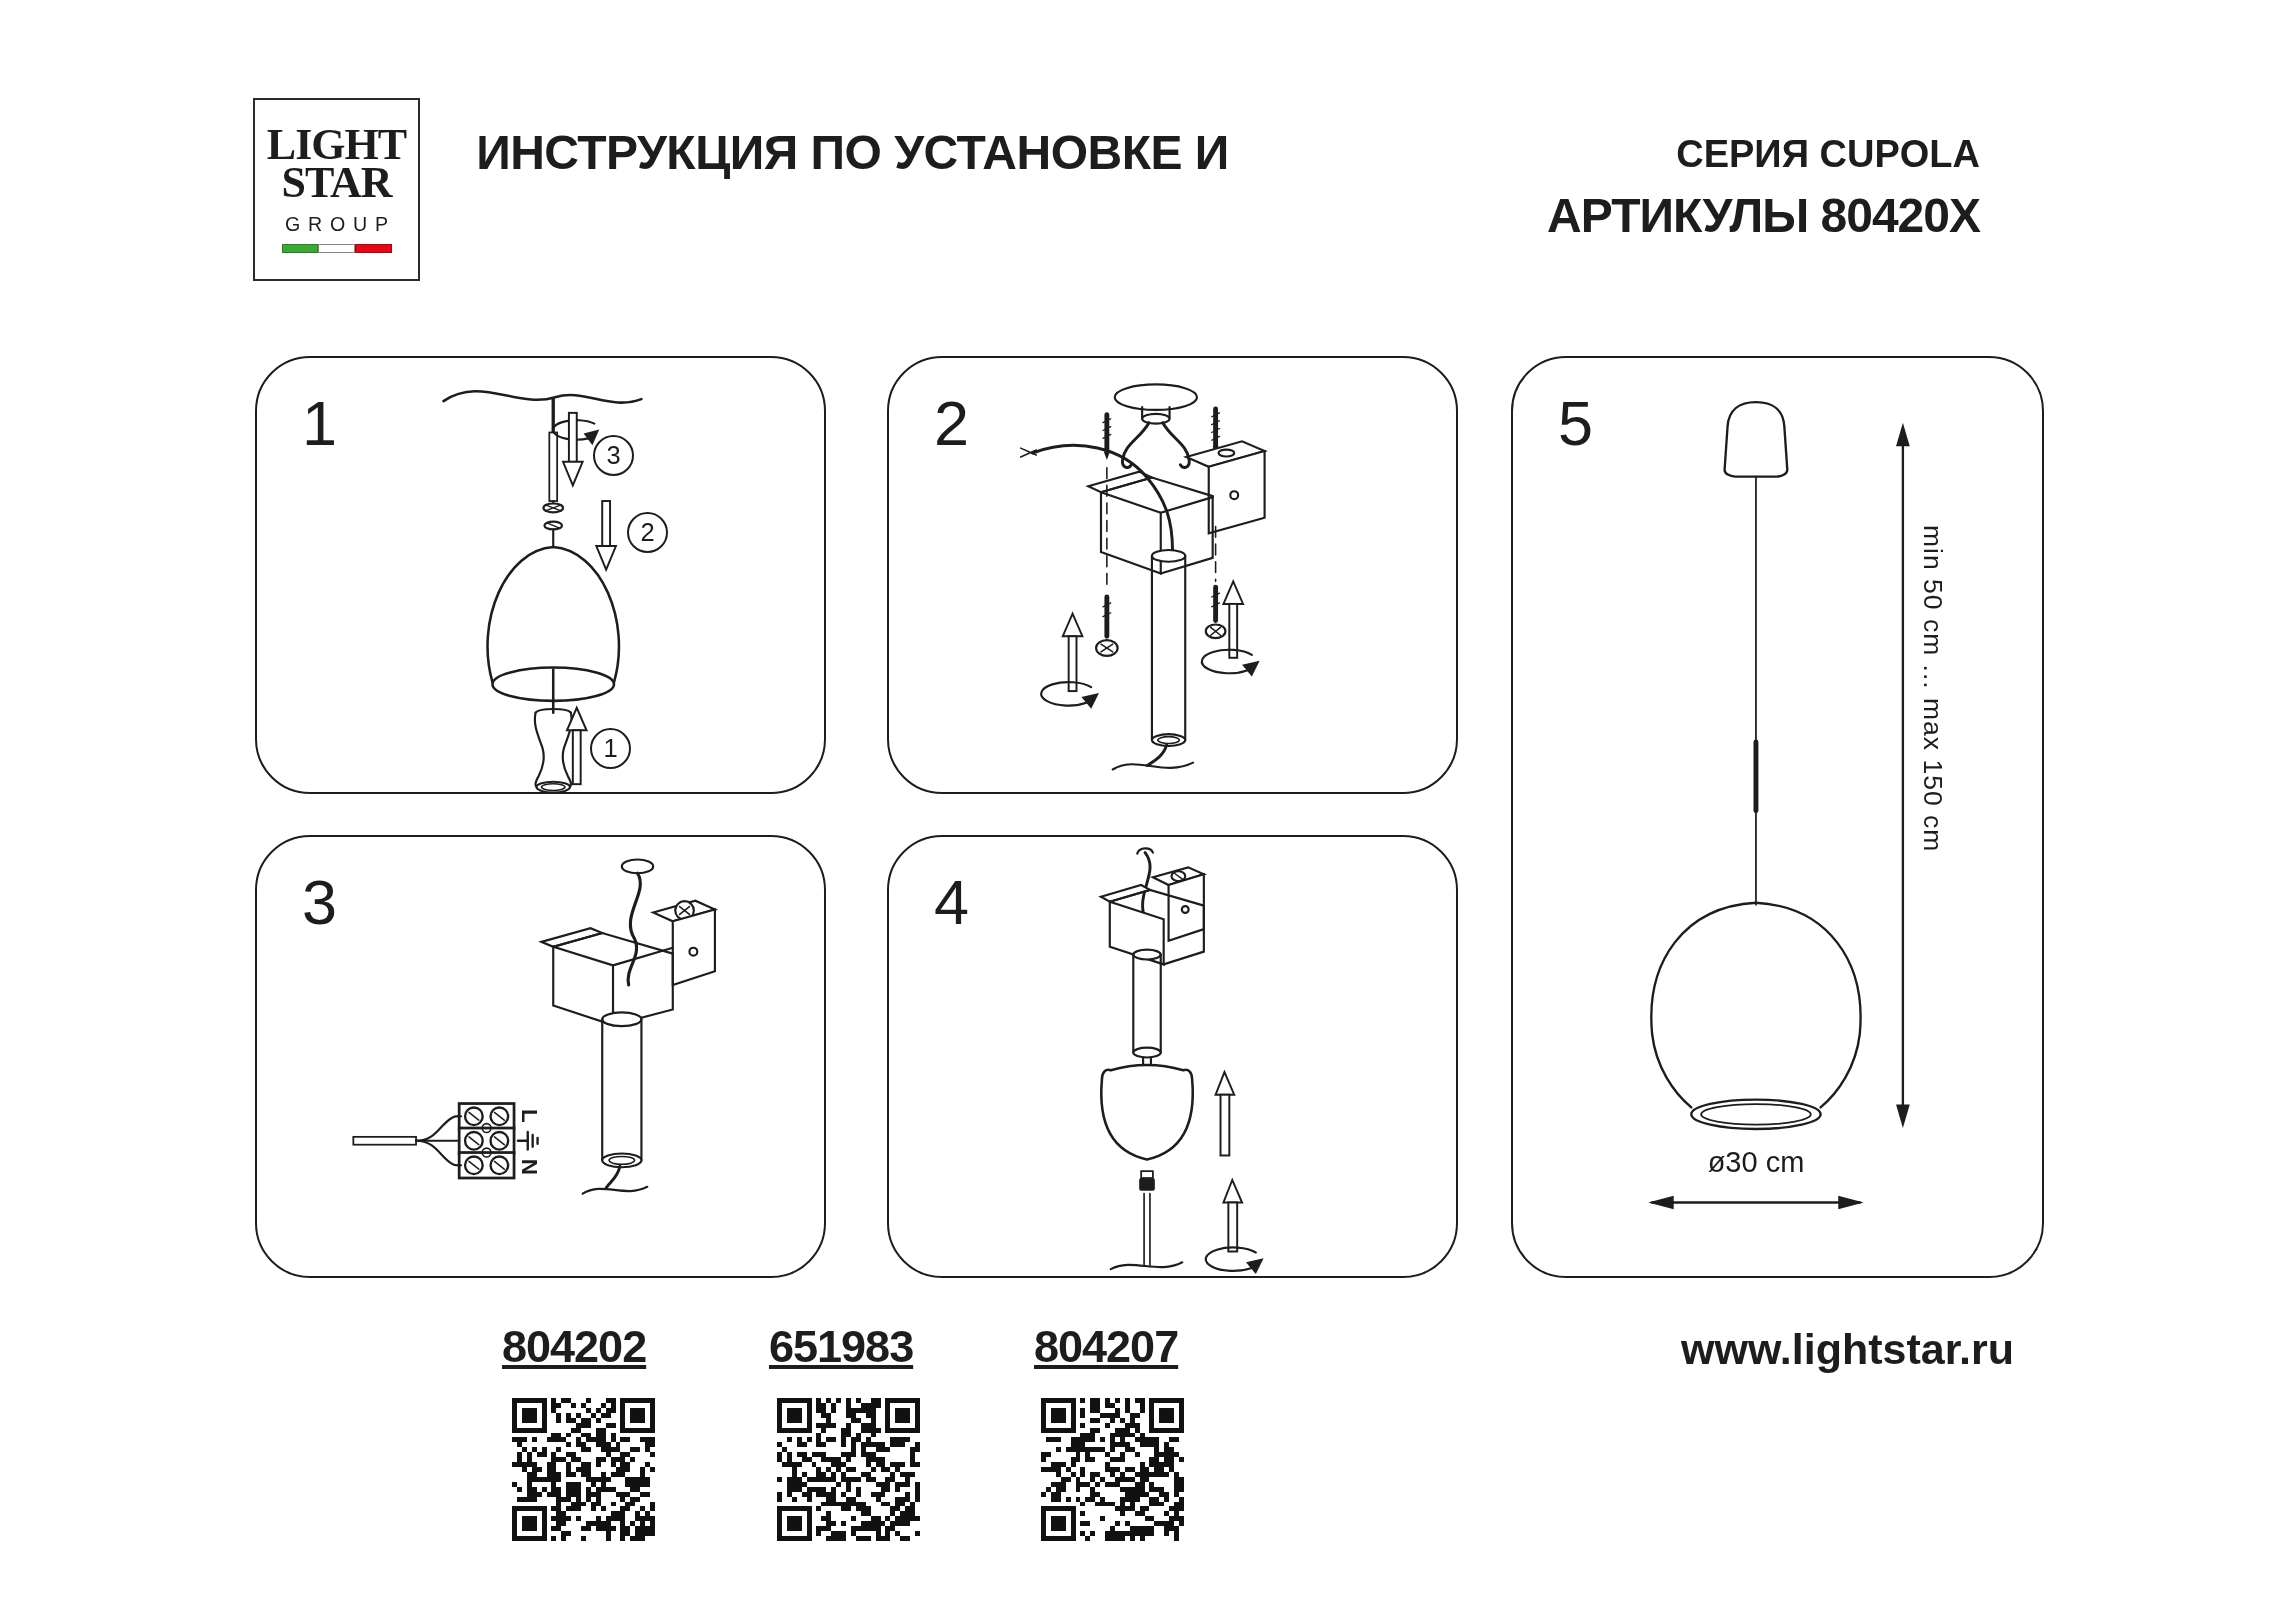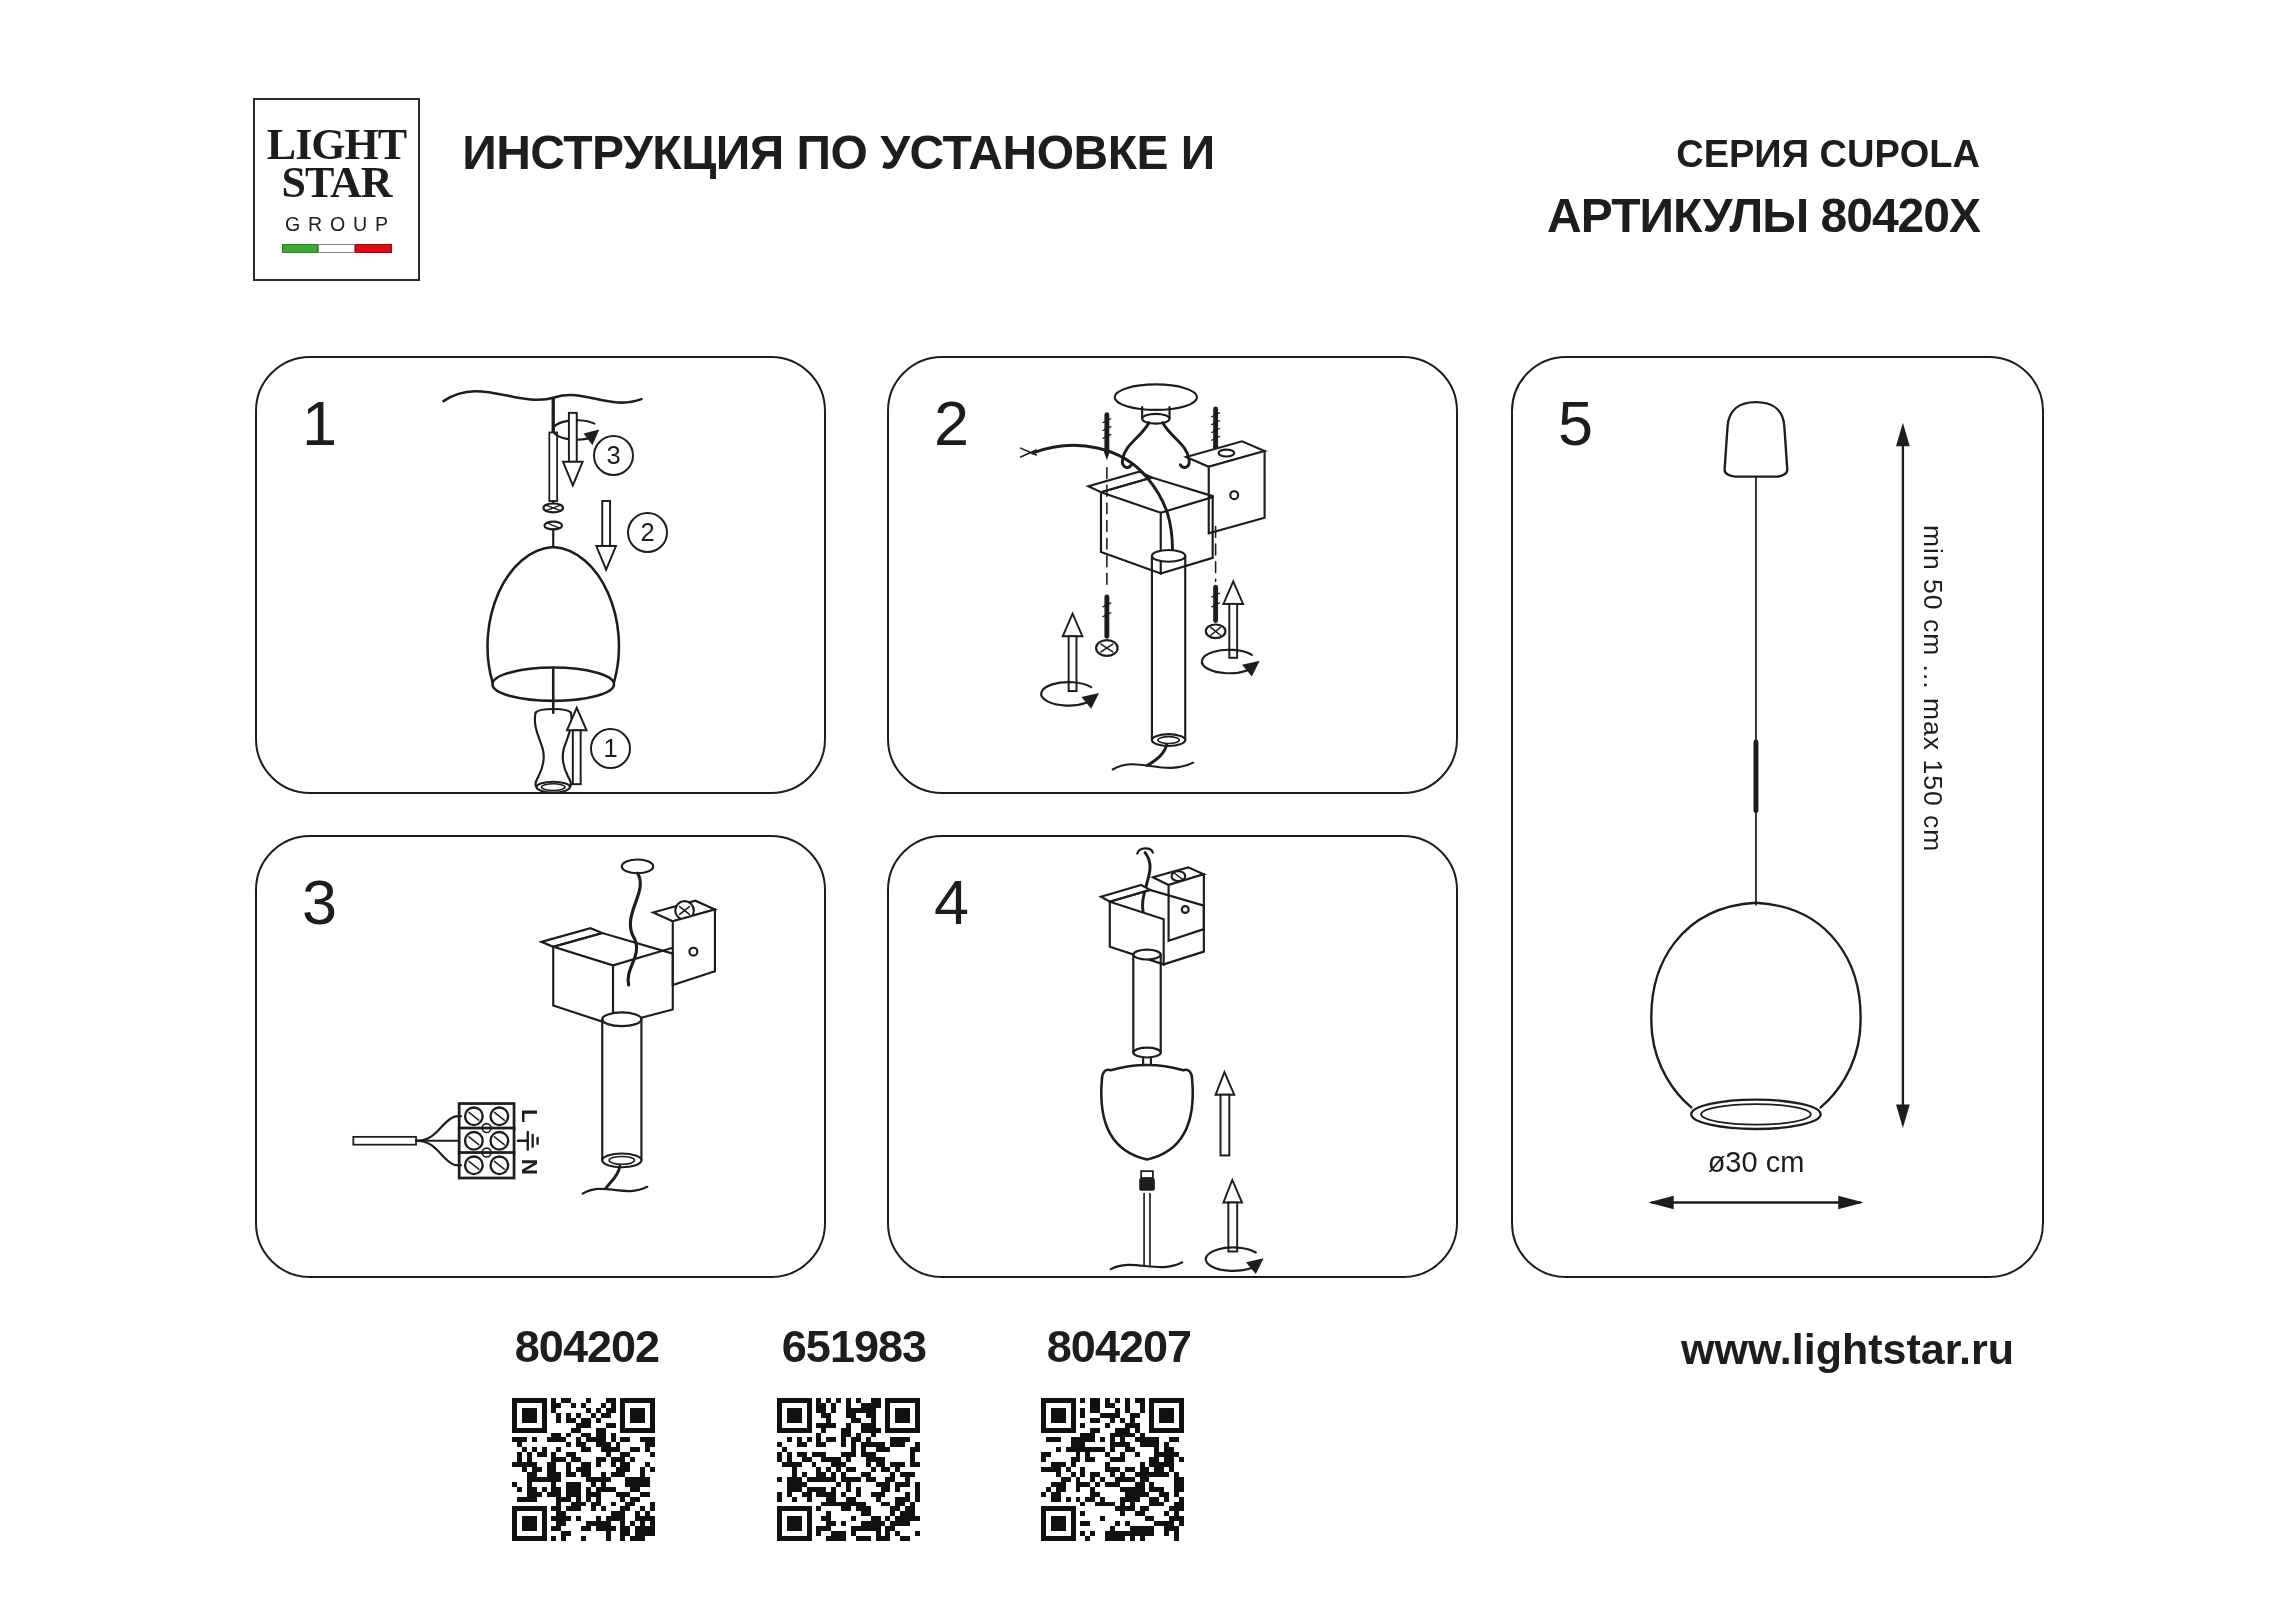--- a/index.html
+++ b/index.html
@@ -9,39 +9,39 @@
   .logo-box{position:absolute;left:253px;top:98px;width:163px;height:179px;
             border:2px solid #2b2b2b;background:#fff;text-align:center;}
   .logo-light{font-family:"Liberation Serif",serif;font-weight:700;font-size:44px;
               line-height:37px;letter-spacing:-1px;margin-top:25.5px;}
   .logo-star{font-family:"Liberation Serif",serif;font-weight:700;font-size:44px;
              line-height:39px;letter-spacing:-1px;}
   .logo-group{font-size:19.6px;letter-spacing:7.8px;margin-top:11px;margin-left:7.8px;font-weight:400;}
   .logo-flag{width:110px;height:8.8px;margin:8.8px auto 0;display:flex;}
   .logo-flag span{flex:1;border:1px solid #8a8a8a;}
   
-  .main-title{position:absolute;left:407px;top:125px;width:863px;text-align:center;
+  .main-title{position:absolute;left:421px;top:125px;width:863px;text-align:center;
               font-weight:700;font-size:48px;line-height:56px;letter-spacing:-0.5px;}
   .series-block{position:absolute;left:1500px;top:133px;width:480px;text-align:right;}
   .series-line{font-weight:700;font-size:38px;}
   .articles-line{font-weight:700;font-size:48px;margin-top:11.8px;letter-spacing:-1px;}
   
   .panel{position:absolute;border:2.9px solid #1d1d1b;border-radius:55px;background:#fff;}
   .panel svg{position:absolute;left:0;top:0;}
   .panel-number{position:absolute;left:45px;top:29px;font-size:63px;font-weight:400;}
   .badge{position:absolute;width:37px;height:37px;border:2.5px solid #1d1d1b;border-radius:50%;
          display:flex;align-items:center;justify-content:center;font-size:25.5px;background:#fff;}
   .term-label{position:absolute;width:25.5px;height:25.5px;display:flex;align-items:center;justify-content:center;
               font-weight:700;font-size:22.5px;transform:rotate(90deg);}
   .dim-v{position:absolute;left:404px;top:167px;height:529px;display:flex;align-items:center;
          writing-mode:vertical-rl;font-size:26.5px;letter-spacing:1px;white-space:nowrap;}
   .dim-h{position:absolute;left:145px;top:788px;width:196px;text-align:center;font-size:29px;}
   
-  .article-code{position:absolute;top:1321px;width:157px;text-align:right;
-                font-weight:700;font-size:45px;letter-spacing:-1px;}
+  .article-code{position:absolute;top:1321px;width:157px;text-align:left;
+                font-weight:700;font-size:45px;letter-spacing:-1px;text-decoration:underline;}
   .qr{position:absolute;top:1396px;width:143px;height:147px;}
   .website{position:absolute;left:1524px;top:1325px;width:490px;text-align:right;
            font-weight:700;font-size:43px;}
 </style>
 </head>
 <body>
 
 <div id="sheet">
 
   <div class="logo-box">

